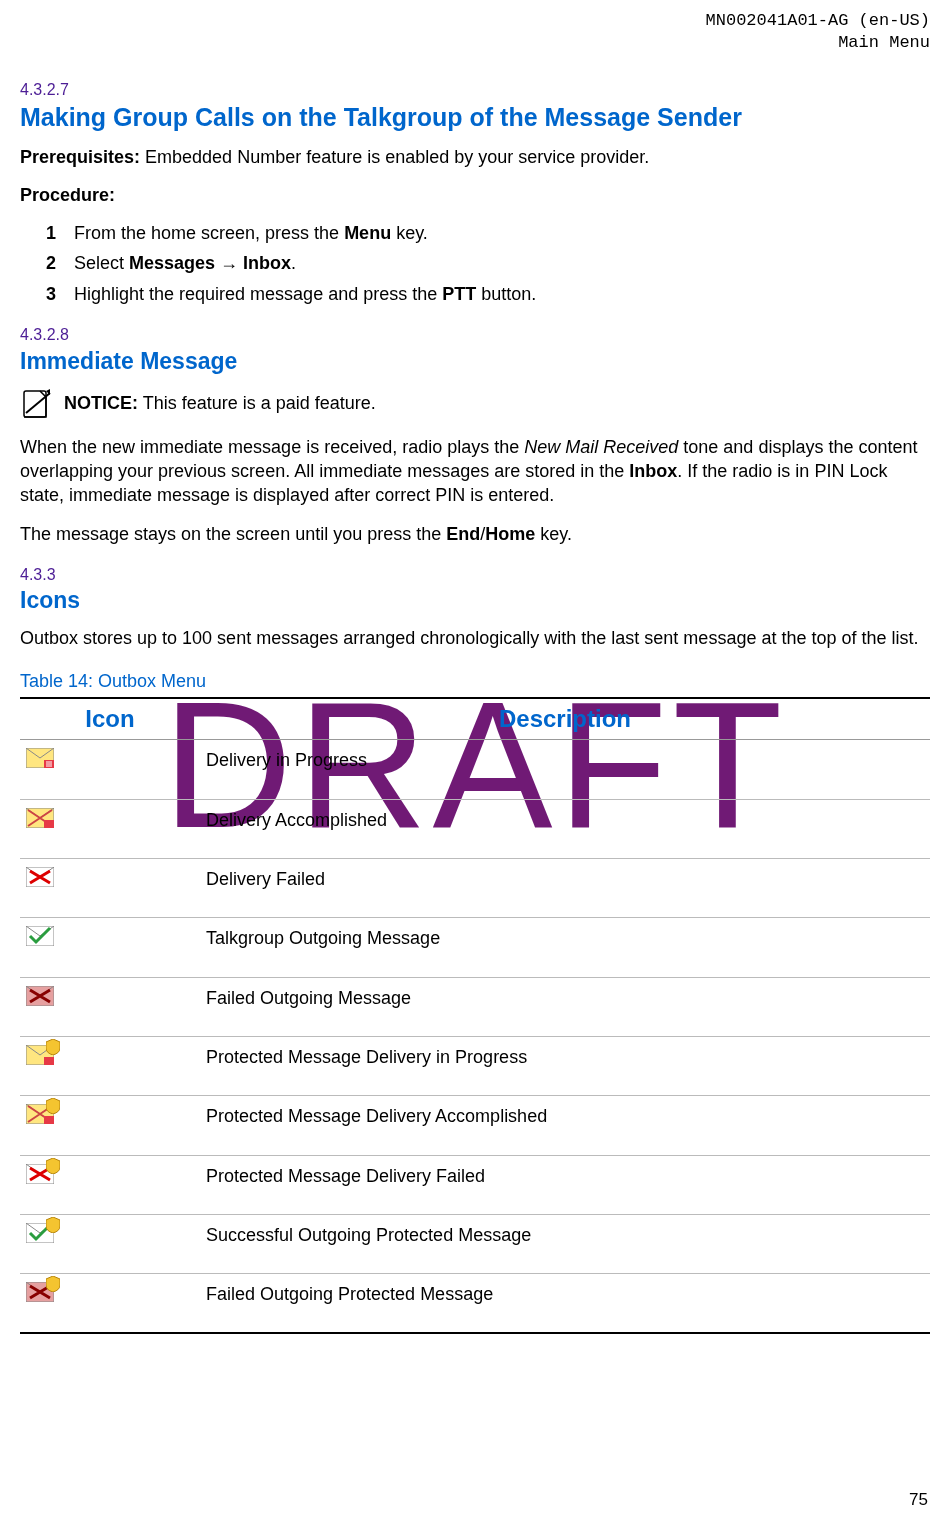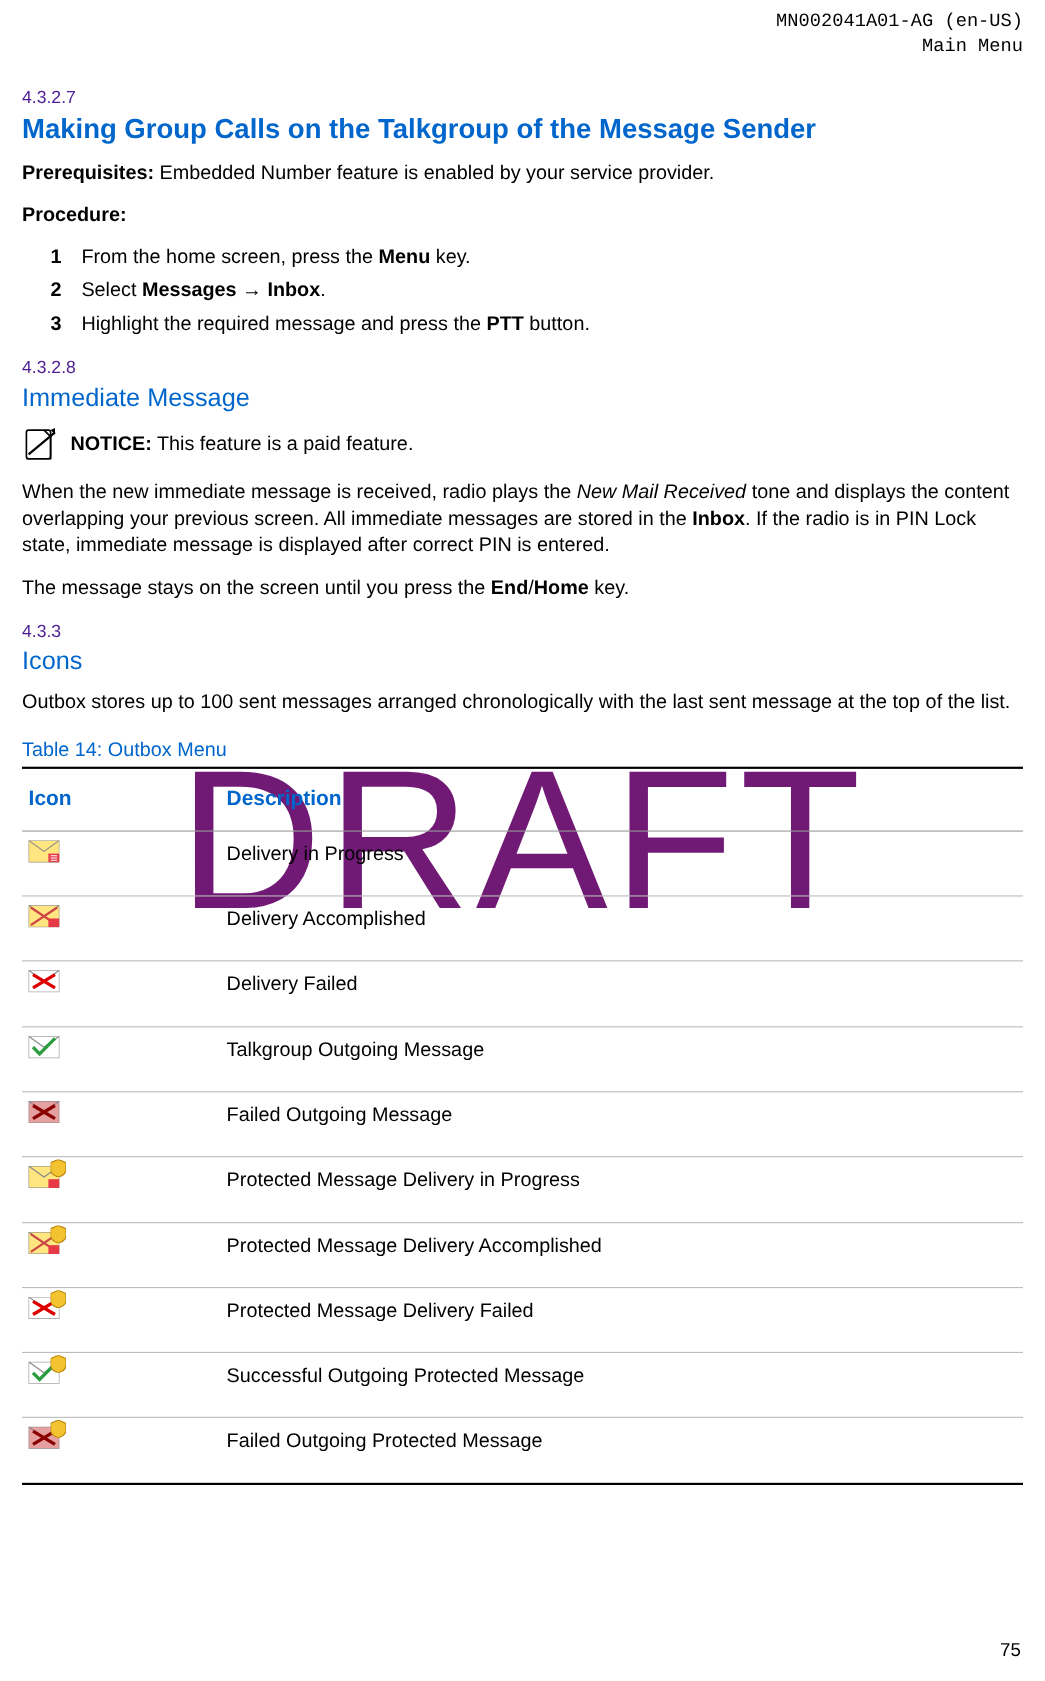--- a/index.html
+++ b/index.html
@@ -48,21 +48,21 @@
       margin-top: 18px;
     }
     .section-title {
       color: #0066cc;
       font-weight: bold;
       font-size: 25px;
       margin-bottom: 10px;
     }
     .subsection-title {
       color: #0066cc;
-      font-weight: normal;
+      font-weight: bold;
       font-size: 23px;
       margin-bottom: 10px;
     }
     .para {
       margin-bottom: 14px;
     }
     .bold {
       font-weight: bold;
     }
     .italic {
@@ -100,25 +100,25 @@
     }
     table.icon-table {
       width: 100%;
       border-collapse: collapse;
     }
     .icon-table thead {
       border-top: 2px solid #000;
       border-bottom: 1px solid #999;
     }
     .icon-table th {
-      text-align: left;
+      text-align: center;
       color: #0066cc;
       font-weight: bold;
-      padding: 15px 6px;
-      font-size: 19px;
+      padding: 4px 6px;
+      font-size: 24px;
     }
     .icon-table th.icon-col {
       width: 180px;
     }
     .icon-table td {
       padding: 8px 6px 24px 6px;
       vertical-align: top;
       border-bottom: 1px solid #bbb;
     }
     .icon-table tbody tr:last-child td {

